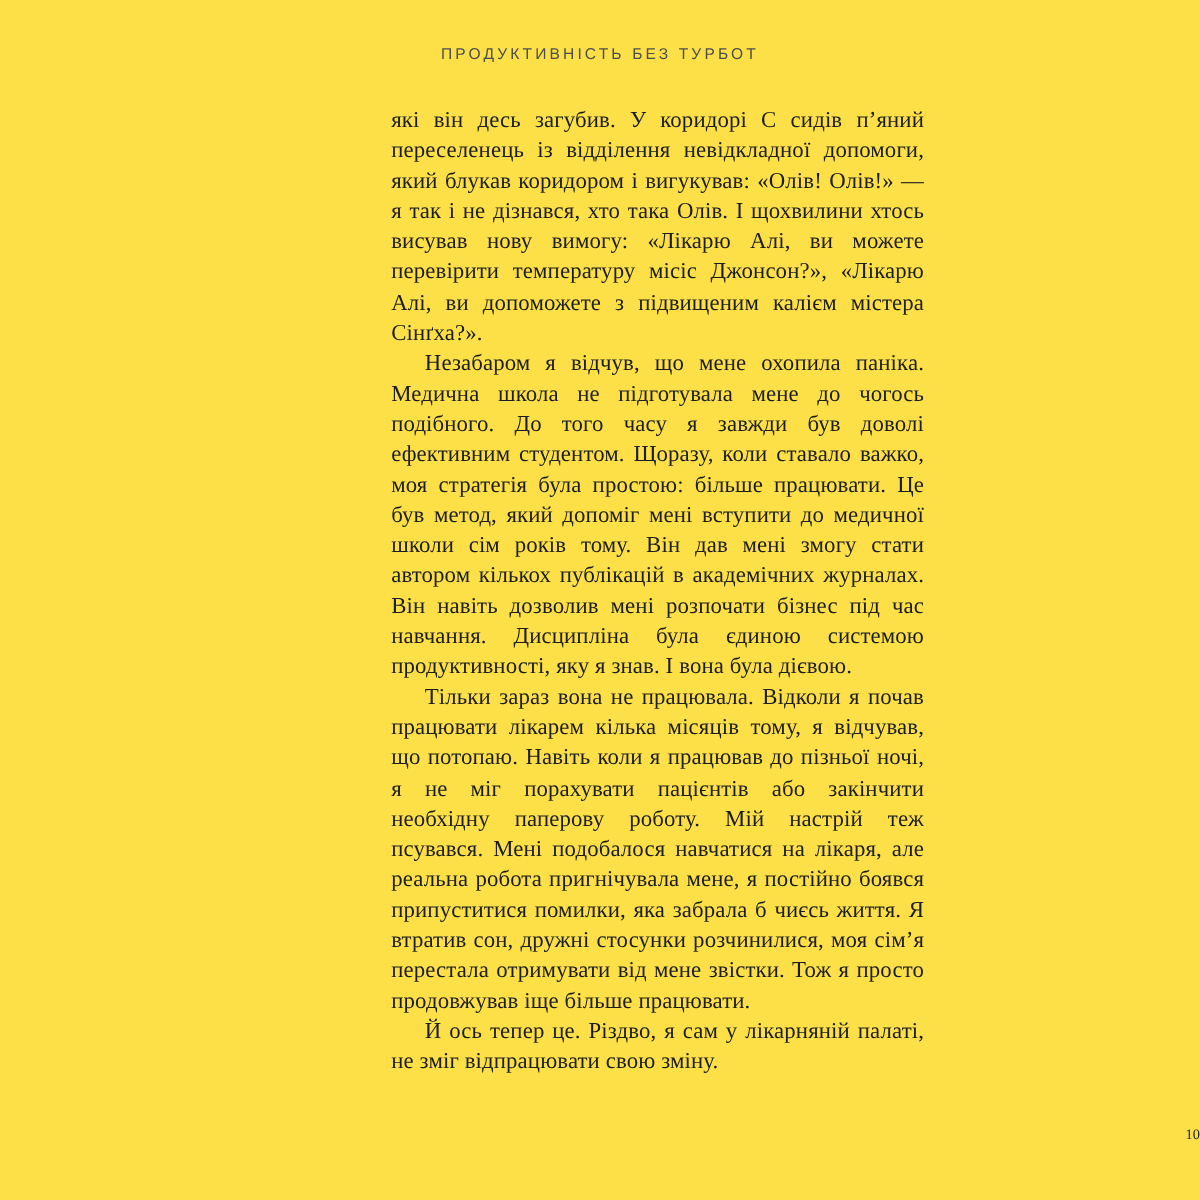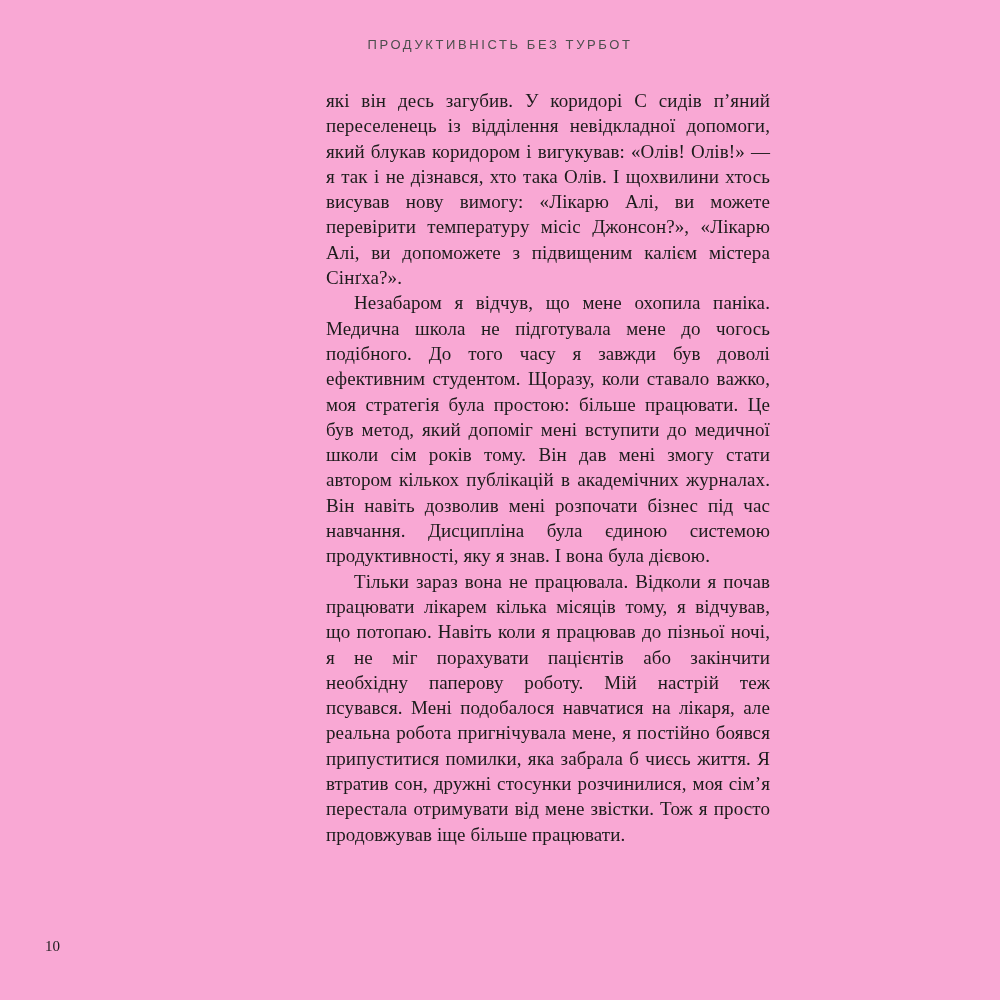--- a/index.html
+++ b/index.html
@@ -4,21 +4,21 @@
 <style>
   html, body {
     margin: 0;
     padding: 0;
     background: #ffffff;
   }
   .page {
     position: relative;
     width: 1000px;
     height: 1000px;
-    background: #f9a8d4;
+    background: #fde047;
     overflow: hidden;
     font-family: "Liberation Serif", serif;
     color: #1c1c1c;
   }
   .running-header {
     position: absolute;
     top: 37px;
     left: 0;
     right: 0;
     text-align: center;
@@ -47,33 +47,34 @@
     -webkit-hyphens: auto;
   }
   .text-block p.para.indent {
     text-indent: 28px;
   }
   .page-number {
     position: absolute;
     top: 938px;
     left: 0;
     right: 0;
-    text-align: left;
+    text-align: right;
     font-family: "Liberation Serif", serif;
-    font-size: 15px;
+    font-size: 12px;
     color: #1c1c1c;
     padding-left: 45px;
   }
 </style>
 </head>
 <body>
 
 <div class="page">
   <div class="running-header">ПРОДУКТИВНІСТЬ БЕЗ ТУРБОТ</div>
 
   <div class="text-block">
       <p class="para" lang="uk">які він десь загубив. У коридорі C сидів п’яний переселенець із відділення невідкладної допомоги, який блукав коридором і вигукував: «Олів! Олів!» — я так і не дізнався, хто така Олів. І щохвилини хтось висував нову вимогу: «Лікарю Алі, ви можете перевірити температуру місіс Джонсон?», «Лікарю Алі, ви допоможете з підвищеним калієм містера Сінґха?».</p>
       <p class="para indent" lang="uk">Незабаром я відчув, що мене охопила паніка. Медична школа не підготувала мене до чогось подібного. До того часу я завжди був доволі ефективним студентом. Щоразу, коли ставало важко, моя стратегія була простою: більше працювати. Це був метод, який допоміг мені вступити до медичної школи сім років тому. Він дав мені змогу стати автором кількох публікацій в академічних журналах. Він навіть дозволив мені розпочати бізнес під час навчання. Дисципліна була єдиною системою продуктивності, яку я знав. І вона була дієвою.</p>
       <p class="para indent" lang="uk">Тільки зараз вона не працювала. Відколи я почав працювати лікарем кілька місяців тому, я відчував, що потопаю. Навіть коли я працював до пізньої ночі, я не міг порахувати пацієнтів або закінчити необхідну паперову роботу. Мій настрій теж псувався. Мені подобалося навчатися на лікаря, але реальна робота пригнічувала мене, я постійно боявся припуститися помилки, яка забрала б чиєсь життя. Я втратив сон, дружні стосунки розчинилися, моя сім’я перестала отримувати від мене звістки. Тож я просто продовжував іще більше працювати.</p>
+      <p class="para indent" lang="uk">Й ось тепер це. Різдво, я сам у лікарняній палаті, не зміг відпрацювати свою зміну.</p>
     </div>
 
   <div class="page-number">10</div>
 </div>
 
 </body></html>

